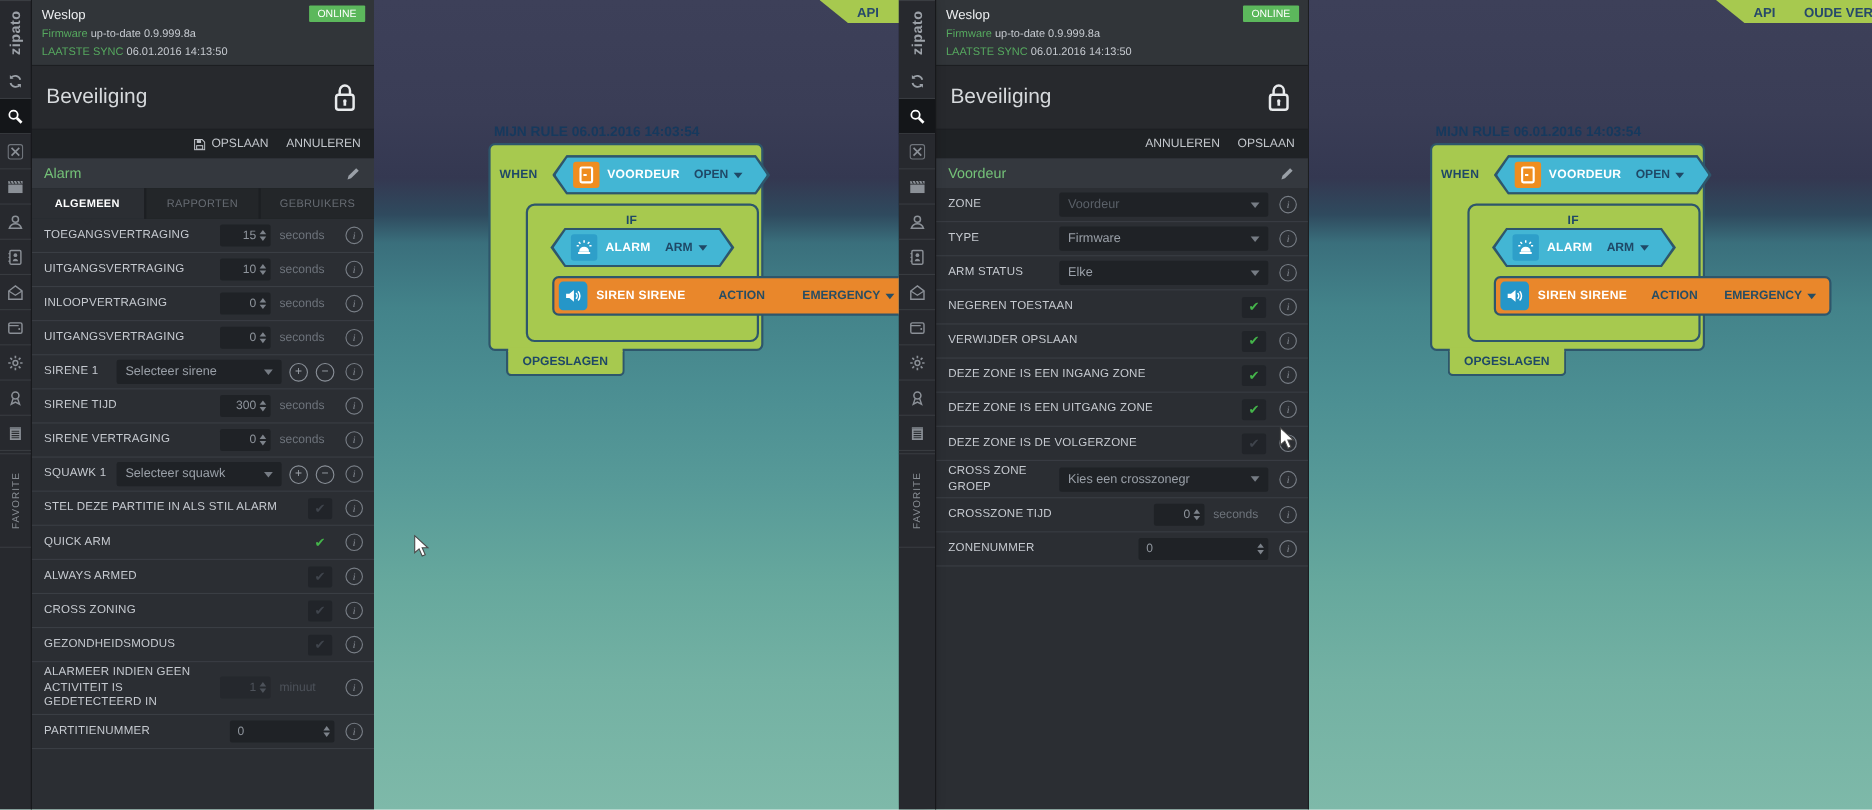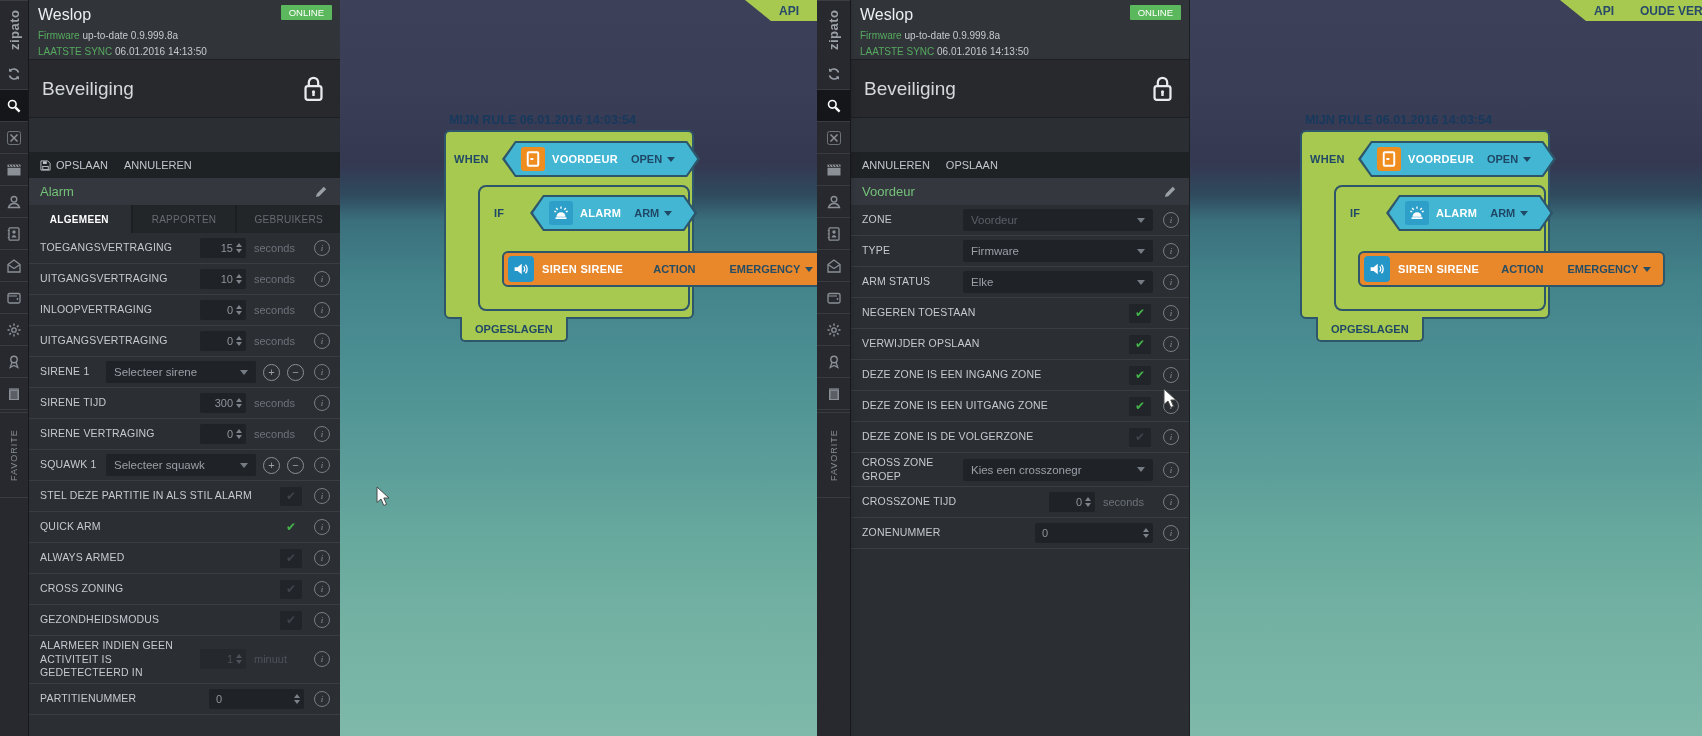--- a/index.html
+++ b/index.html
@@ -40,34 +40,34 @@
     border-top:1px solid #383b40;border-bottom:1px solid #383b40;color:#878c93;font-size:9px;
     writing-mode:vertical-rl;transform:rotate(180deg);letter-spacing:1px;cursor:pointer;}
 
   
   .panel{position:absolute;top:0;bottom:0;background:#2b2e33;z-index:2;}
   .win-left .panel{left:28px;width:312px;}
   .win-right .panel{left:33px;width:340px;border-right:1px solid #1c1e21;box-sizing:border-box;}
 
   .hdr{height:60px;background:#313539;position:relative;padding:6px 10px;box-sizing:border-box;
     border-bottom:1px solid #1c1e21;}
-  .dev-name{font-size:16px;color:#eceef0;margin-bottom:4px;}
+  .dev-name{font-size:12px;color:#eceef0;margin-bottom:4px;}
   .badge{position:absolute;top:5px;right:8px;background:#5cb85c;color:#fff;font-size:9.5px;
     padding:2px 8px;border-radius:1px;}
   .hline{font-size:10px;line-height:1.55;}
   .grn{color:#56a95f;}
   .wht{color:#c6cad0;}
 
   .section-bar{height:58px;background:#27292d;border-bottom:1px solid #1c1e21;
     display:flex;align-items:center;padding:0 14px;box-sizing:border-box;}
   .sec-title{font-size:19px;font-weight:300;color:#d6d9dc;flex:1;}
   .lock{width:25px;height:30px;}
 
   .actions-bar{height:26px;background:#1f2225;display:flex;align-items:center;
-    justify-content:flex-start;gap:16px;padding:0 12px;font-size:11px;color:#c2c6cb;margin-top:34px;}
+    justify-content:flex-end;gap:16px;padding:0 12px;font-size:11px;color:#c2c6cb;}
   .act{display:flex;align-items:center;gap:5px;cursor:pointer;}
   .act svg{width:11px;height:11px;}
 
   .panel-title{height:27px;background:#34383e;display:flex;align-items:center;
     padding:0 12px;box-sizing:border-box;}
   .panel-title .pt{color:#74c178;font-size:13px;flex:1;}
   .pencil{width:13px;height:13px;cursor:pointer;}
 
   .tabs{height:28px;background:#1c1f22;display:flex;gap:2px;}
   .tab{flex:1;display:flex;align-items:center;justify-content:center;font-size:10px;
@@ -131,21 +131,21 @@
   .chip-icon{width:24px;height:24px;border-radius:3px;display:flex;align-items:center;justify-content:center;flex:none;}
   .chip-icon svg{width:18px;height:18px;}
   .chip-icon.door{background:#ef8d1f;}
   .chip-icon.alarm{background:#2e9fc9;}
   .chip-icon.siren{background:#2596c8;width:26px;height:26px;border-radius:4px;}
   .chip-name{color:#fff;font-weight:bold;font-size:11px;letter-spacing:.3px;white-space:nowrap;}
   .chip-state{display:flex;align-items:center;gap:5px;color:#1f4866;font-weight:bold;font-size:11px;margin-left:6px;white-space:nowrap;}
   .chip-state .car{border-top-color:#1f4866;}
   .if-block{margin-left:24px;border:2px solid #2e566b;border-radius:8px;background:#a7c94f;
     padding:8px 8px 22px;width:212px;box-sizing:border-box;position:relative;}
-  .if-block .brow{margin-bottom:20px;}
+  .if-block .brow{margin-bottom:8px;flex-direction:column;}
   .action-block{background:#e9872b;border:2px solid #2e566b;border-radius:6px;display:flex;
     align-items:center;gap:8px;padding:3px 12px 3px 4px;position:relative;left:14px;
     width:max-content;white-space:nowrap;}
   .win-left .action-block{padding-right:64px;}
   .act-name{color:#fff;font-weight:bold;font-size:11px;letter-spacing:.3px;}
   .act-label{color:#274d63;font-weight:bold;font-size:11px;margin-left:14px;}
   .act-value{display:flex;align-items:center;gap:5px;color:#274d63;font-weight:bold;font-size:11px;margin-left:16px;}
   .act-value .car{border-top-color:#274d63;}
   .win-left .act-label{margin-left:22px;}
   .win-left .act-value{margin-left:26px;}

